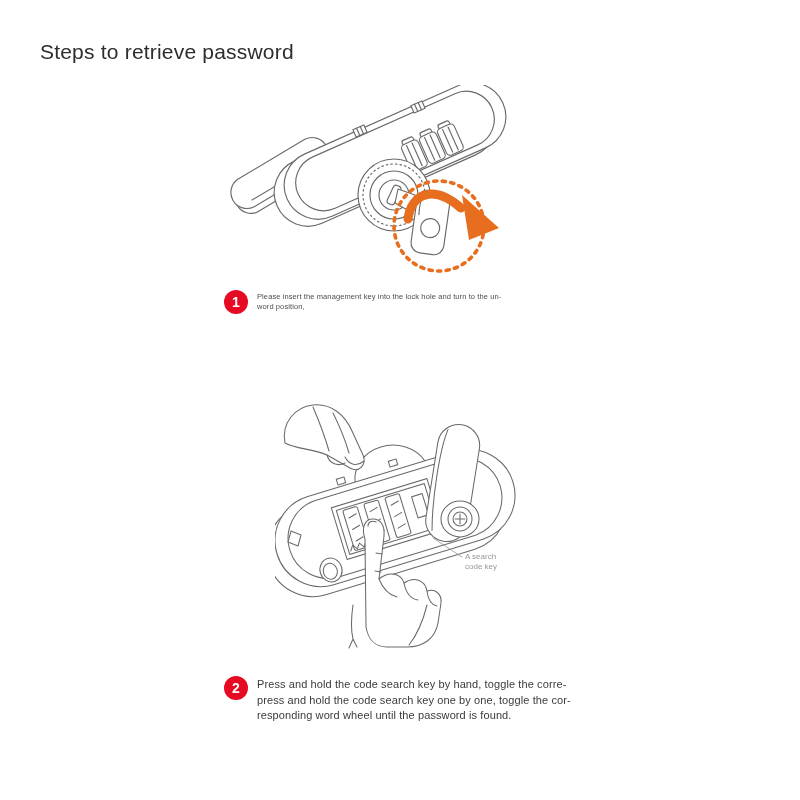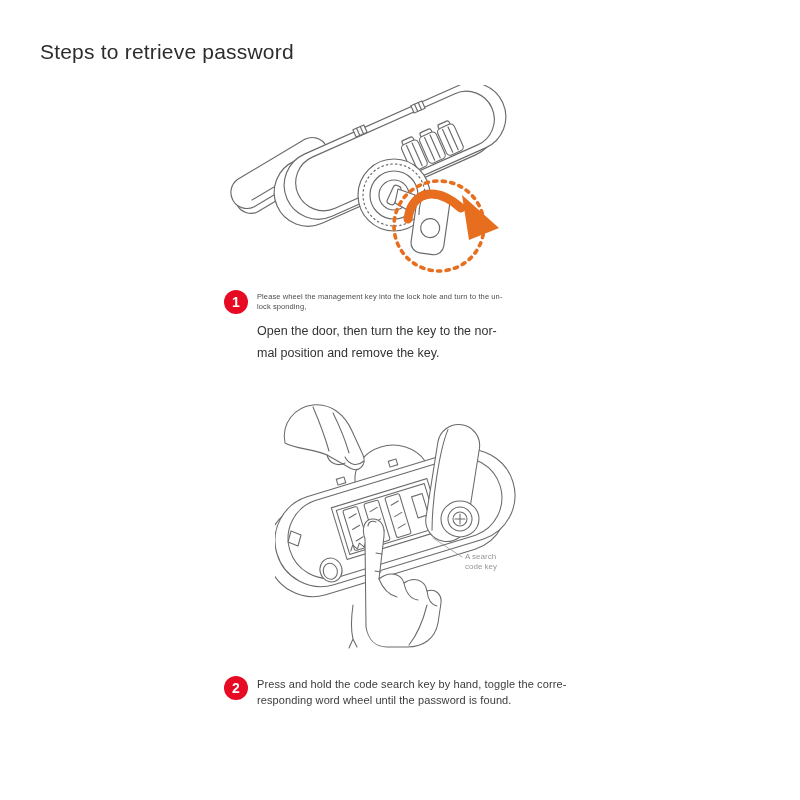--- a/index.html
+++ b/index.html
@@ -113,26 +113,22 @@
 
       <g>
         <path d="M 180 134 C 183 110 204 98 233 123" fill="none" class="orange-stroke" stroke-width="9"></path>
         <polygon points="234,110 241,155 271,143" class="orange-fill" stroke="none"></polygon>
       </g>
     </g>
   </svg>
 
   <div class="badge badge1">1</div>
   <div class="note">
-    <div>Please wheel the management key into the lock hole and turn to the un-</div>
-    <div>lock sponding,</div>
-  </div>
-  <div class="main1">
-    <div>Open the door, then turn the key to the nor-</div>
-    <div>mal position and remove the key.</div>
+    <div>Please insert the management key into the lock hole and turn to the un-</div>
+    <div>word position,</div>
   </div>
 
   <svg class="illo illo2" width="280" height="270" viewBox="0 0 280 270">
     <g class="ink2" fill="none">
 
       <path d="M 80 89 A 38 34 0 0 1 150 68" fill="none"></path>
 
       <g>
         <path d="M 50.8 201.8 L 200 156.2 A 46 46 0 0 0 173.2 68.2 L 24 113.8 A 46 46 0 0 0 50.8 201.8 Z" fill="#fff"></path>
         <path d="M 58.8 191.8 L 208 146.2 A 46 46 0 0 0 181.2 58.2 L 32 103.8 A 46 46 0 0 0 58.8 191.8 Z" fill="#fff"></path>
@@ -210,16 +206,17 @@
 
       <path d="M 158 145 L 187 164" stroke="var(--label-gray,#979797)" stroke-width="0.8" fill="none"></path>
       <text x="190" y="166" class="svg-label">A search</text>
       <text x="190" y="176" class="svg-label">code key</text>
     </g>
   </svg>
 
   <div class="badge badge2">2</div>
   <div class="step2-text">
     <div>Press and hold the code search key by hand, toggle the corre-</div>
+    <div>press and hold the code search key one by one, toggle the cor-</div>
     <div>responding word wheel until the password is found.</div>
   </div>
 
 </div>
 
 </body></html>

